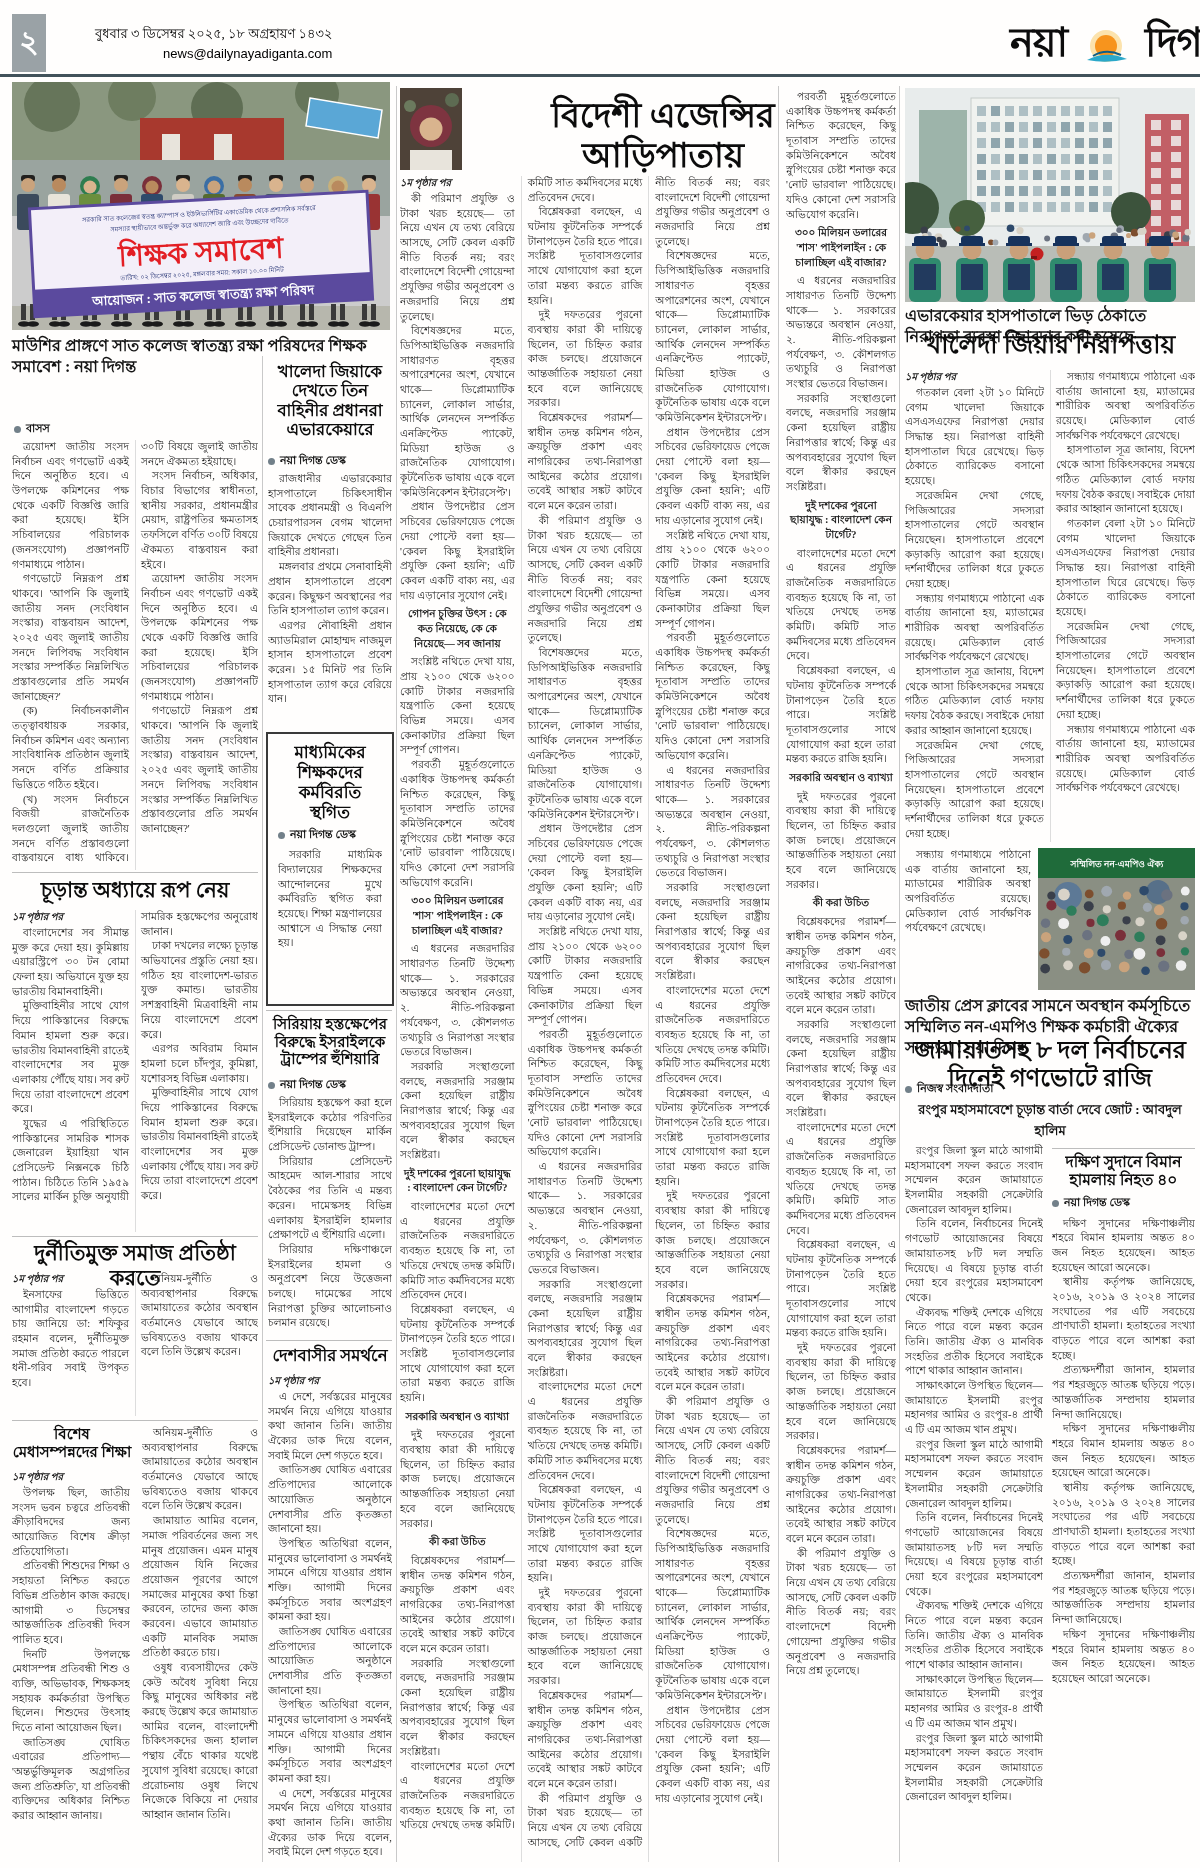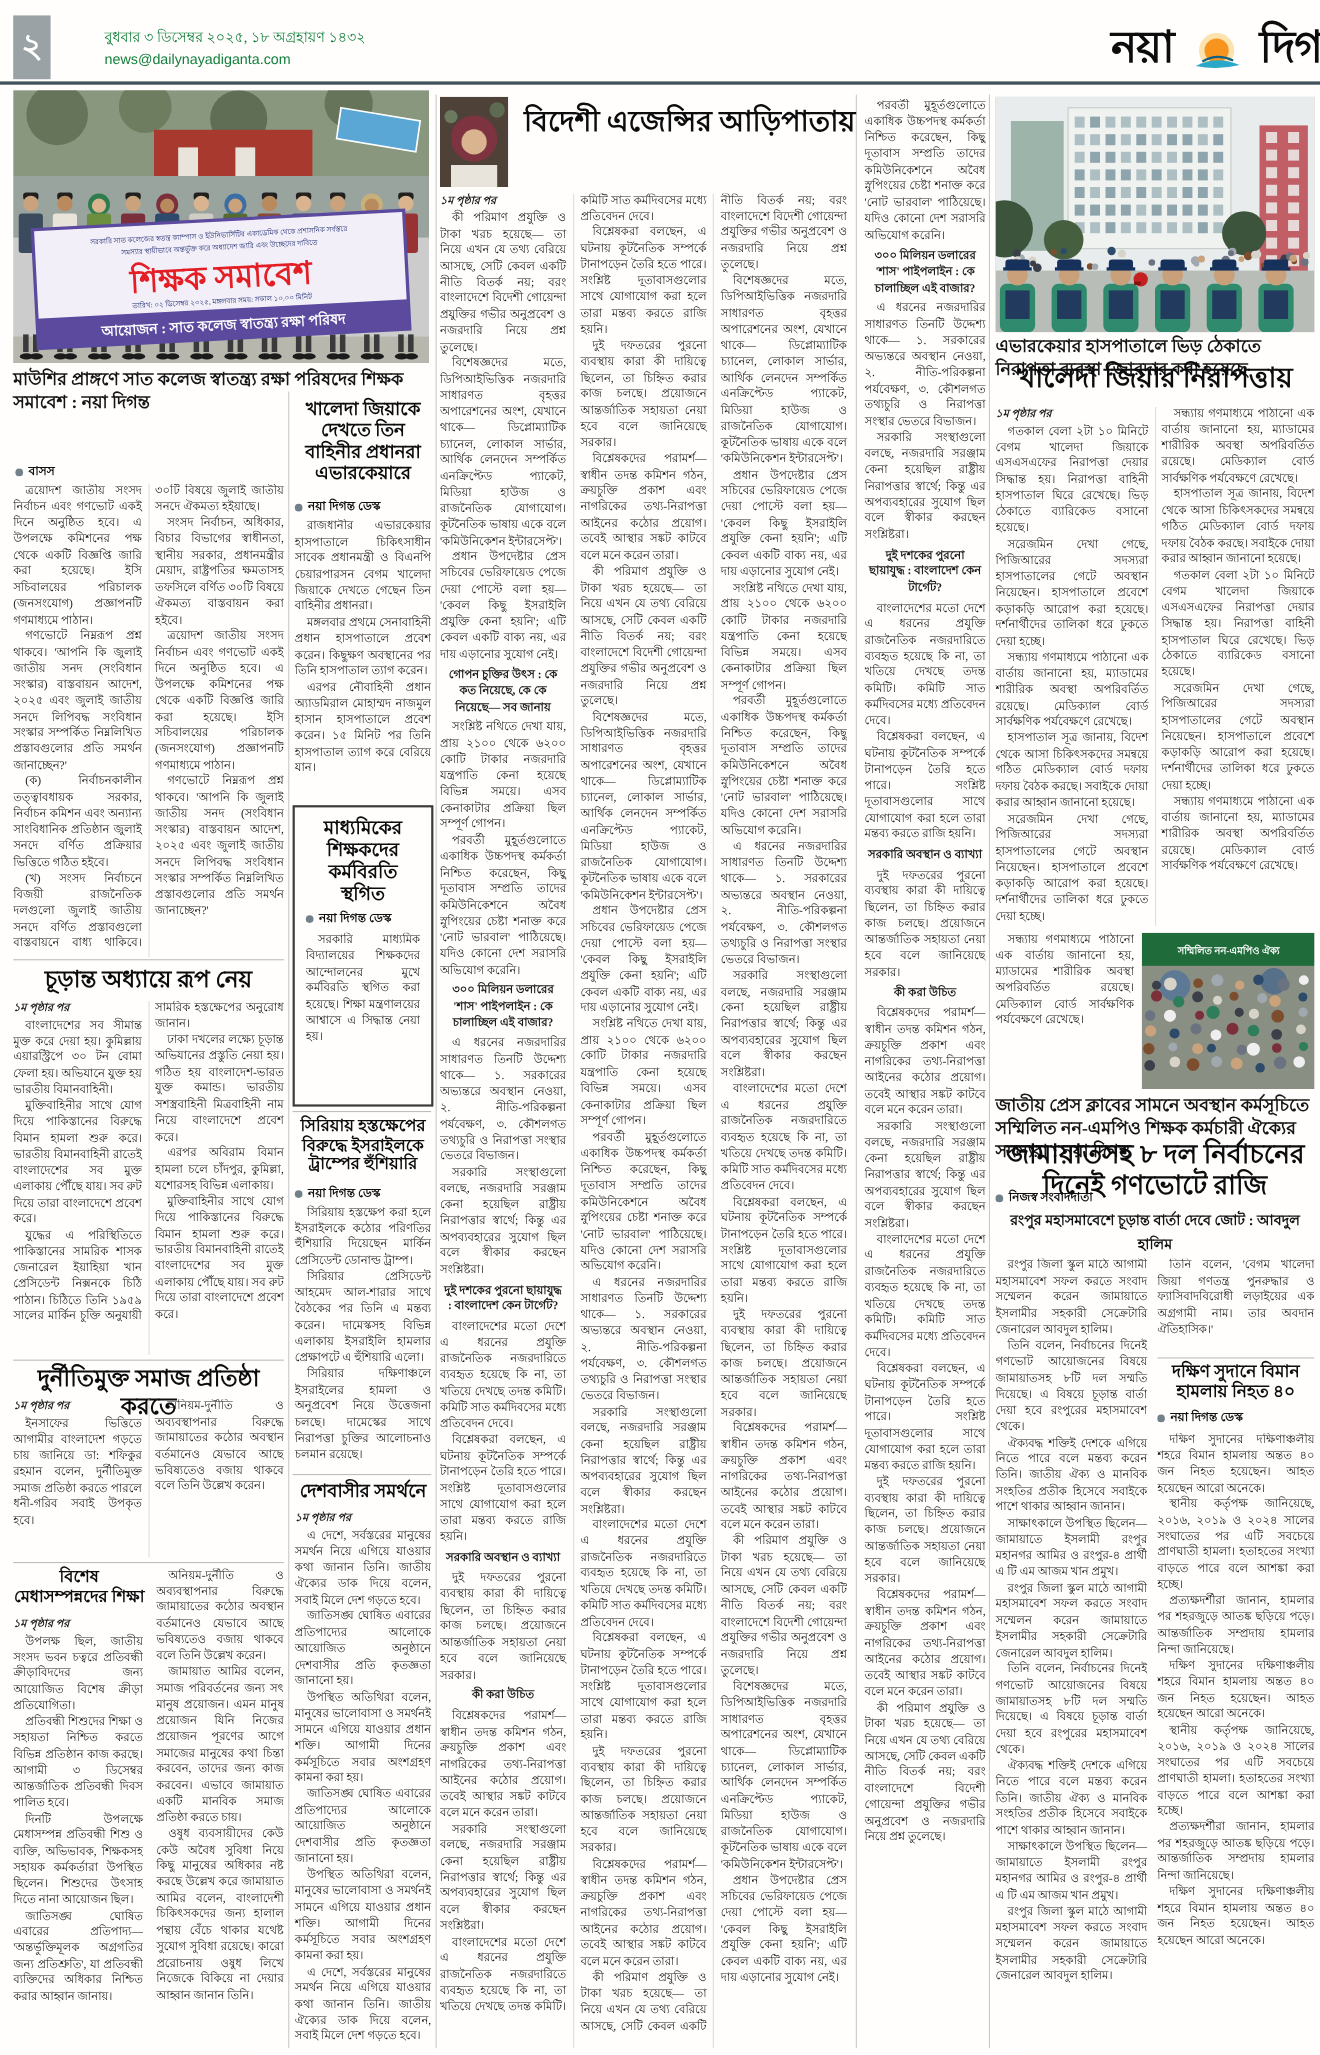--- a/index.html
+++ b/index.html
@@ -2,32 +2,32 @@
 <html lang="bn" style="--c-orange: #f7941d; --c-rule: #41525a;"><head>
 <meta charset="utf-8">
 <style>
   html,body{margin:0;padding:0;background:#ffffff;}
   #page{position:relative;width:1200px;height:1868px;background:#fffefd;overflow:hidden;
         font-family:"Liberation Serif","DejaVu Serif",serif;color:#1c1c1c;}
   .abs{position:absolute;}
   
   #page-num{background:#9aa2a6;color:#fff;font-size:30px;font-weight:bold;
             display:flex;align-items:center;justify-content:center;}
-  .dateline{font-size:13px;color:#15803d;line-height:1.5;}
+  .dateline{font-size:13px;color:#000000;line-height:1.5;text-align:right;}
   .dateline .em{font-family:"Liberation Sans","DejaVu Sans",sans-serif;}
   #hdr-rule{background:var(--c-rule,#41525a);}
   #logo{display:flex;align-items:flex-end;gap:16px;margin-top:10px;}
   #logo .lt{font-size:40px;font-weight:800;color:#0c0c0c;letter-spacing:-1px;}
   
   .hl{font-weight:800;text-align:center;color:#0c0c0c;margin:0;line-height:1.18;}
   .hl-a1{font-size:22px;}
   .hl-med{font-size:21px;}
   .hl-c3{font-size:16.5px;}
   .hl-box{font-size:17px;}
-  .hl-big{font-size:26px;}
+  .hl-big{font-size:34px;padding-left:36px;}
   .hl-right{font-size:25px;}
   .hl-d2{font-size:24px;}
   .hl-d3{font-size:15.5px;}
   .hl-a4{font-size:15px;}
   .subdeck{font-size:13px;font-weight:bold;text-align:center;color:#111;}
   
   .body{font-size:10.5px;line-height:1.4;text-align:justify;overflow:hidden;column-fill:auto;}
   .cols2{column-count:2;column-gap:12px;column-rule:1px solid #ddd;}
   .cols3{column-count:3;column-gap:13px;column-rule:1px solid #ddd;}
   .para{margin:0;text-indent:11px;}
@@ -630,23 +630,20 @@
       <p class="para">ঐক্যবদ্ধ শক্তিই দেশকে এগিয়ে নিতে পারে বলে মন্তব্য করেন তিনি। জাতীয় ঐক্য ও মানবিক সংহতির প্রতীক হিসেবে সবাইকে পাশে থাকার আহ্বান জানান।</p>
       <p class="para">সাক্ষাৎকালে উপস্থিত ছিলেন— জামায়াতে ইসলামী রংপুর মহানগর আমির ও রংপুর-৪ প্রার্থী এ টি এম আজম খান প্রমুখ।</p>
       <p class="para">রংপুর জিলা স্কুল মাঠে আগামী মহাসমাবেশ সফল করতে সংবাদ সম্মেলন করেন জামায়াতে ইসলামীর সহকারী সেক্রেটারি জেনারেল আবদুল হালিম।</p>
       <p class="para">তিনি বলেন, নির্বাচনের দিনেই গণভোট আয়োজনের বিষয়ে জামায়াতসহ ৮টি দল সম্মতি দিয়েছে। এ বিষয়ে চূড়ান্ত বার্তা দেয়া হবে রংপুরের মহাসমাবেশ থেকে।</p>
       <p class="para">ঐক্যবদ্ধ শক্তিই দেশকে এগিয়ে নিতে পারে বলে মন্তব্য করেন তিনি। জাতীয় ঐক্য ও মানবিক সংহতির প্রতীক হিসেবে সবাইকে পাশে থাকার আহ্বান জানান।</p>
       <p class="para">সাক্ষাৎকালে উপস্থিত ছিলেন— জামায়াতে ইসলামী রংপুর মহানগর আমির ও রংপুর-৪ প্রার্থী এ টি এম আজম খান প্রমুখ।</p>
       <p class="para">রংপুর জিলা স্কুল মাঠে আগামী মহাসমাবেশ সফল করতে সংবাদ সম্মেলন করেন জামায়াতে ইসলামীর সহকারী সেক্রেটারি জেনারেল আবদুল হালিম।</p>
     </div>
 
   <div class="abs" style="left:1052px;top:1144px;width:143px;height:718px;overflow:hidden;">
-    <div class="body" style="height:86px;">
-      <p class="para">তিনি বলেন, 'বেগম খালেদা জিয়া গণতন্ত্র পুনরুদ্ধার ও ফ্যাসিবাদবিরোধী লড়াইয়ের এক অগ্রগামী নাম। তার অবদান ঐতিহাসিক।'</p>
-    </div>
     <div class="hr" style="width:100%;margin:4px 0;"></div>
     <h2 class="hl hl-d3">দক্ষিণ সুদানে বিমান হামলায় নিহত ৪০</h2>
     <div class="byline" style="margin:4px 0;">
       <span class="dot"></span>
       <span>নয়া দিগন্ত ডেস্ক</span>
     </div>
     <div class="body" style="height:520px;">
         <p class="para">দক্ষিণ সুদানের দক্ষিণাঞ্চলীয় শহরে বিমান হামলায় অন্তত ৪০ জন নিহত হয়েছেন। আহত হয়েছেন আরো অনেকে।</p>
         <p class="para">স্থানীয় কর্তৃপক্ষ জানিয়েছে, ২০১৬, ২০১৯ ও ২০২৪ সালের সংঘাতের পর এটি সবচেয়ে প্রাণঘাতী হামলা। হতাহতের সংখ্যা বাড়তে পারে বলে আশঙ্কা করা হচ্ছে।</p>
         <p class="para">প্রত্যক্ষদর্শীরা জানান, হামলার পর শহরজুড়ে আতঙ্ক ছড়িয়ে পড়ে। আন্তর্জাতিক সম্প্রদায় হামলার নিন্দা জানিয়েছে।</p>

